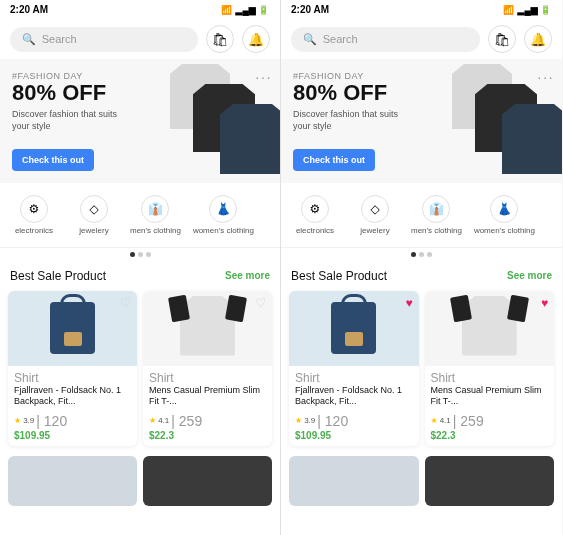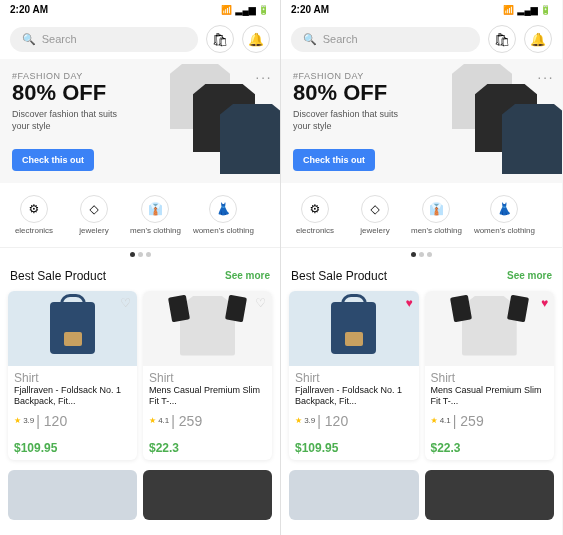--- a/index.html
+++ b/index.html
@@ -371,24 +371,24 @@
       font-size: 8px;
       color: #555;
     }
 
     .rating-count {
       font-size: 14px;
       color: #999;
     }
 
     .product-price {
-      font-size: 12px;
+      font-size: 10px;
       font-weight: 700;
       color: #4CAF50;
-      margin-top: 12px;
+      margin-top: 1px;
     }
 
     .more-products {
       display: flex;
       gap: 6px;
       padding: 2px 8px 6px;
       background: #fff;
       overflow: hidden;
     }
 

